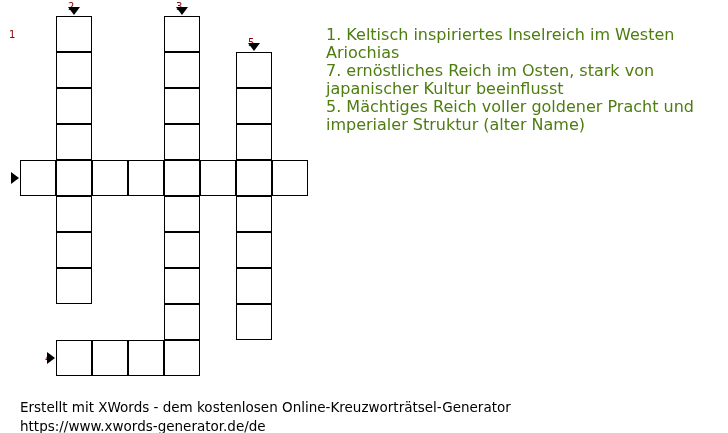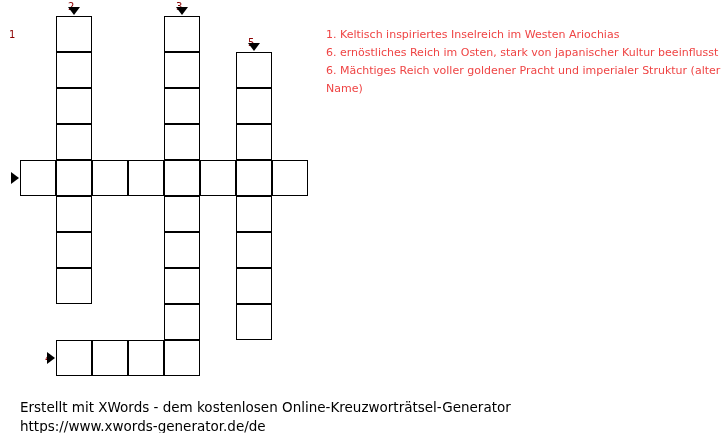--- a/index.html
+++ b/index.html
@@ -62,23 +62,23 @@
     border-left: 8px solid #000000;
   }
 
   
   #clue-list {
     position: absolute;
     left: 326px;
     top: 26px;
     width: 396px;
     font-family: "DejaVu Sans", sans-serif;
-    font-size: 11px;
+    font-size: 16px;
     line-height: 18px;
-    color: #ef4444;
+    color: #4d7c0f;
   }
   #clue-list .clue-line {
     margin: 0;
     padding: 0;
   }
 
   
   #footer {
     position: absolute;
     left: 20px;
@@ -140,22 +140,22 @@
       <div class="clue-number" style="left: 176px; top: 2px;">3</div>
       <div class="arrow-down" style="left: 176px; top: 7px;"></div>
       <div class="clue-number" style="left: 45px; top: 354px;">4</div>
       <div class="arrow-right" style="left: 47px; top: 352px;"></div>
       <div class="clue-number" style="left: 248px; top: 38px;">5</div>
       <div class="arrow-down" style="left: 248px; top: 43px;"></div>
     </div>
 
   <div id="clue-list">
     <p class="clue-line">1. Keltisch inspiriertes Inselreich im Westen Ariochias</p>
-    <p class="clue-line">6. ernöstliches Reich im Osten, stark von japanischer Kultur beeinflusst</p>
-    <p class="clue-line">6. Mächtiges Reich voller goldener Pracht und imperialer Struktur (alter Name)</p>
+    <p class="clue-line">7. ernöstliches Reich im Osten, stark von japanischer Kultur beeinflusst</p>
+    <p class="clue-line">5. Mächtiges Reich voller goldener Pracht und imperialer Struktur (alter Name)</p>
   </div>
 
   <div id="footer">
     <p class="footer-line">Erstellt mit XWords - dem kostenlosen Online-Kreuzworträtsel-Generator</p>
     <p class="footer-line">https://www.xwords-generator.de/de</p>
   </div>
 
 </div>
 
 </body></html>

